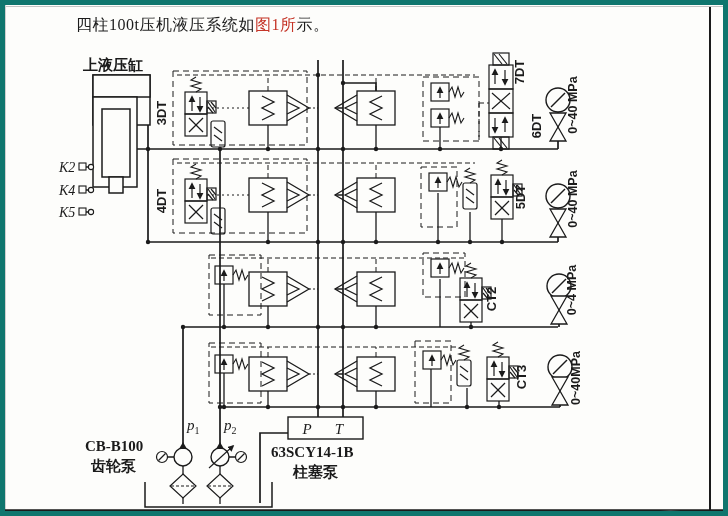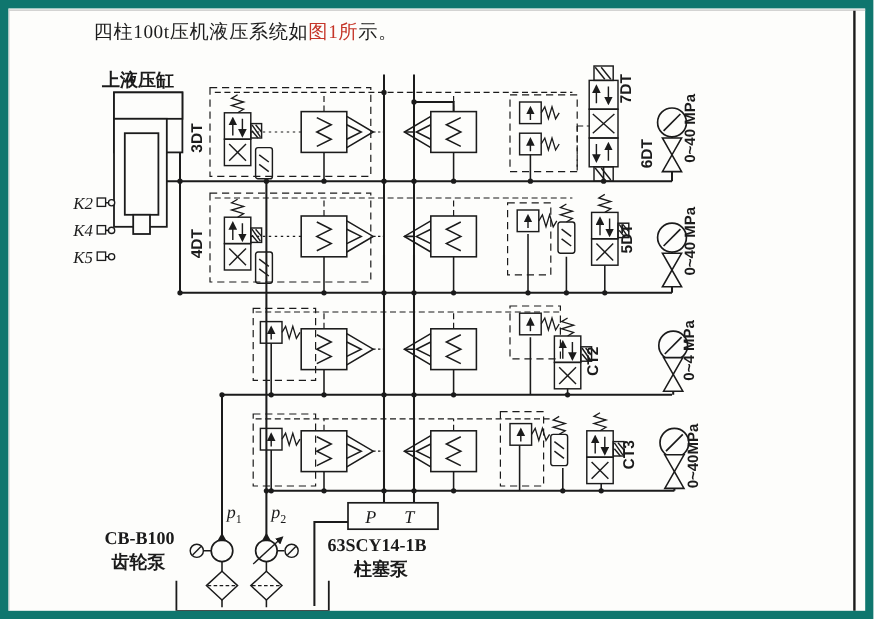--- a/index.html
+++ b/index.html
@@ -1,17 +1,17 @@
 <!DOCTYPE html>
 <html><head>
 <meta charset="utf-8">
 <style>
   html,body{margin:0;padding:0;background:#ffffff;}
   #page{position:relative;width:728px;height:516px;background:#fdfdfb;overflow:hidden;
-        font-family:"Liberation Serif", serif;border:7px solid #0f766e;box-sizing:border-box;}
+        font-family:"Liberation Serif", serif;border:5px solid #0f766e;box-sizing:border-box;}
   #title-line{position:absolute;left:71px;top:10px;font-size:16px;color:#1c1c1c;
               letter-spacing:0.5px;white-space:nowrap;}
   #title-line .red{color:#c53528;}
   svg{position:absolute;left:0;top:0;}
   text{fill:#1b1b1b;}
   .lbl-cn{font-family:"Liberation Serif",serif;font-weight:700;font-size:15px;}
   .lbl-model{font-family:"Liberation Serif",serif;font-weight:700;font-size:15px;}
   .lbl-dt{font-family:"Liberation Sans",sans-serif;font-weight:700;font-size:13px;}
   .lbl-range{font-family:"Liberation Sans",sans-serif;font-weight:700;font-size:12.5px;}
   .lbl-it{font-family:"Liberation Serif",serif;font-style:italic;font-size:14px;}

